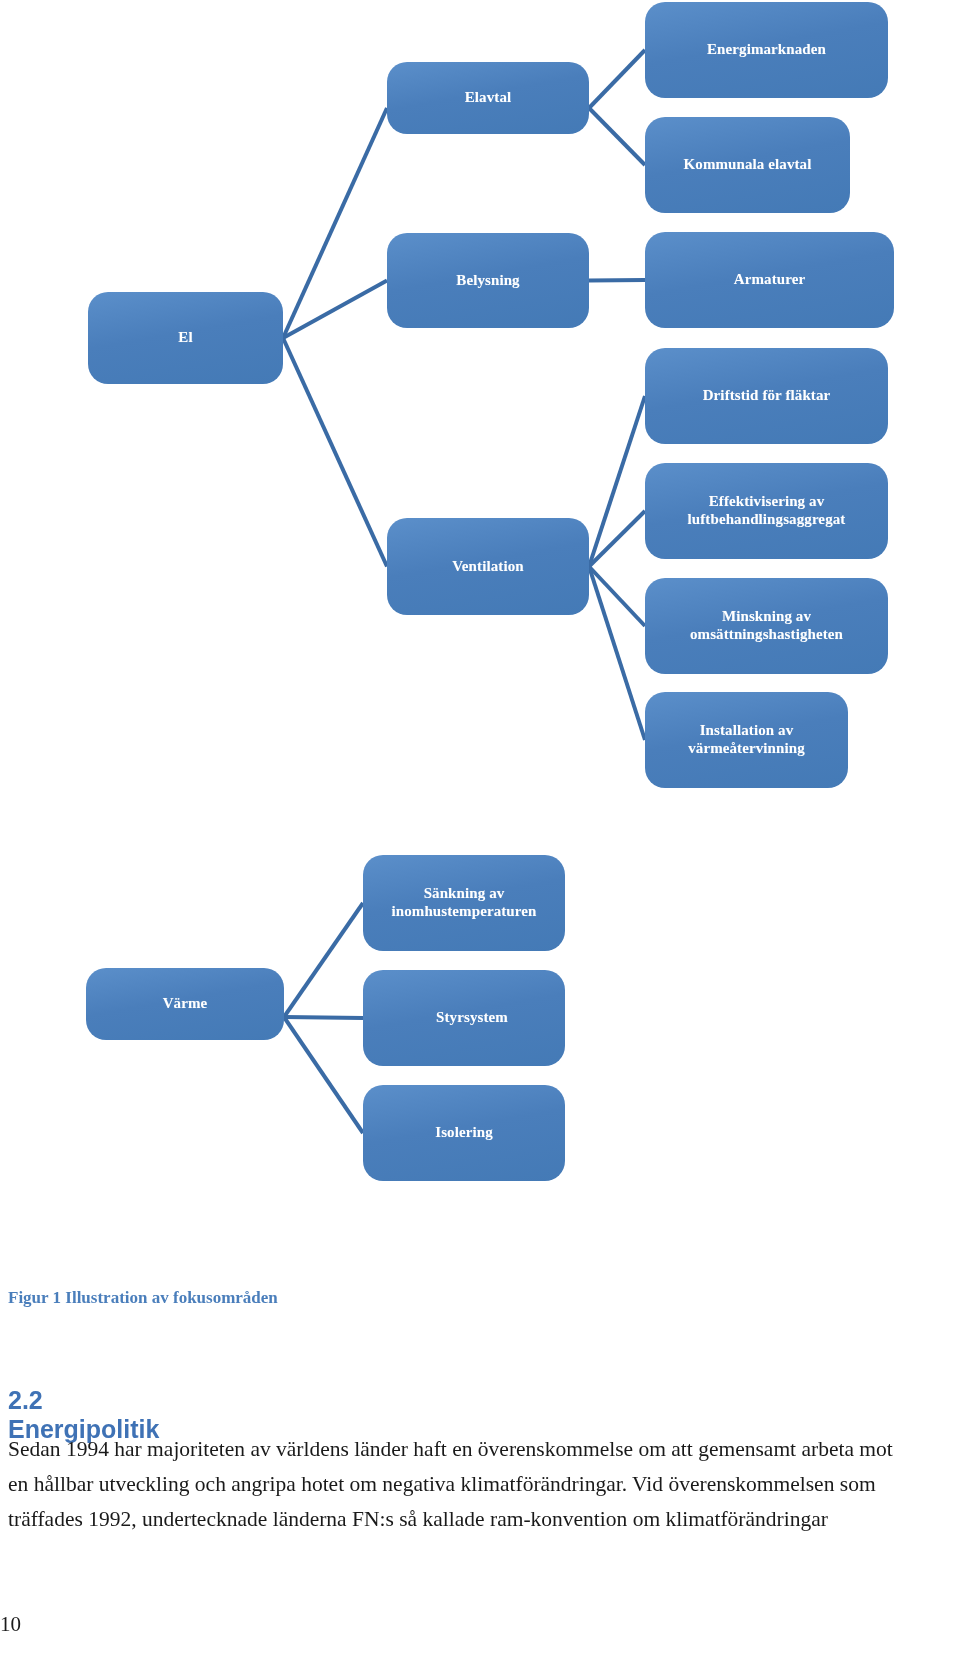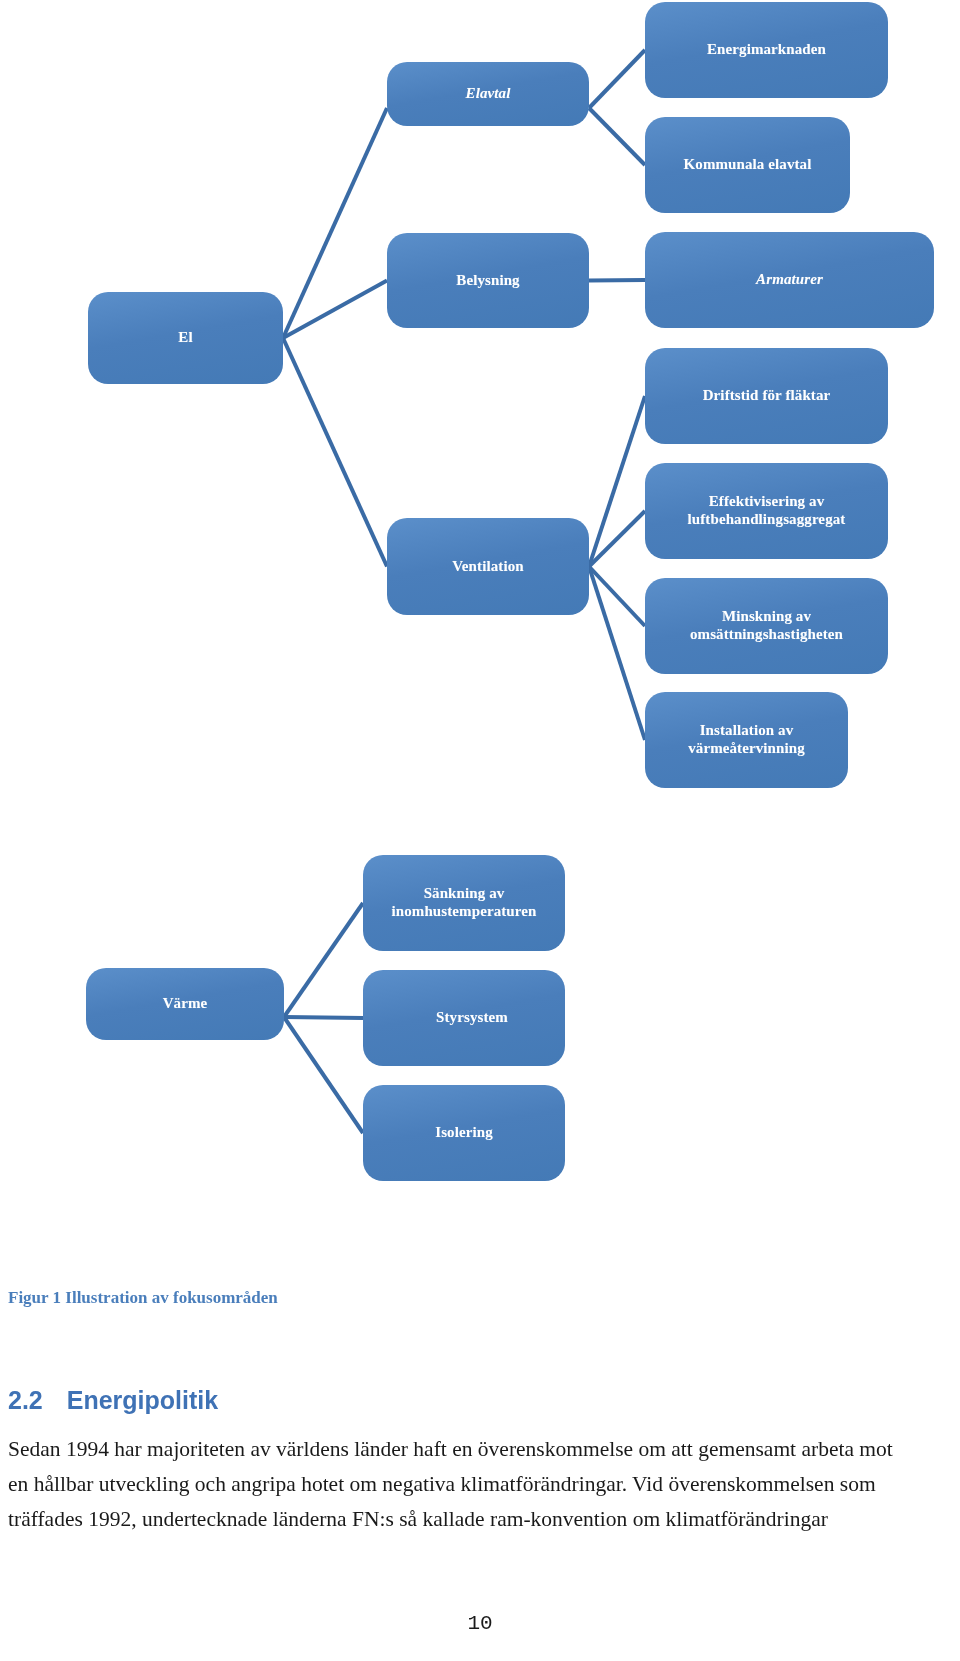--- a/index.html
+++ b/index.html
@@ -76,20 +76,21 @@
   #section-heading {
     position: absolute;
     left: 8px;
     top: 1386px;
     font-family: "Liberation Sans", "DejaVu Sans", sans-serif;
     font-weight: bold;
     font-size: 25px;
     color: #3f72b5;
     display: flex;
     align-items: baseline;
+    flex-direction: column;
   }
   #section-heading .num { margin-right: 24px; }
 
   
   #body-text {
     position: absolute;
     left: 8px;
     top: 1432px;
     width: 905px;
     font-family: "Liberation Serif", "DejaVu Serif", serif;
@@ -98,22 +99,22 @@
     color: #1a1a1a;
     text-align: left;
   }
 
   
   #page-number {
     position: absolute;
     left: 0;
     top: 1612px;
     width: 960px;
-    text-align: center;
-    font-family: Liberation Mono, monospace;
+    text-align: left;
+    font-family: Liberation Serif, serif;
     font-size: 21px;
     color: #1a1a1a;
   }
 </style>
 </head>
 <body>
 
 <div id="page">
 
   <div id="diagram">
@@ -129,33 +130,33 @@
         <line x1="589" y1="566.5" x2="645" y2="626" stroke="#3a6ba5" stroke-width="4" stroke-linecap="butt"></line>
         <line x1="589" y1="566.5" x2="645" y2="740" stroke="#3a6ba5" stroke-width="4" stroke-linecap="butt"></line>
         <line x1="284" y1="1017" x2="363" y2="903" stroke="#3a6ba5" stroke-width="4" stroke-linecap="butt"></line>
         <line x1="284" y1="1017" x2="363" y2="1018" stroke="#3a6ba5" stroke-width="4" stroke-linecap="butt"></line>
         <line x1="284" y1="1017" x2="363" y2="1133" stroke="#3a6ba5" stroke-width="4" stroke-linecap="butt"></line>
       </svg>
     <div id="node-layer">
         <div class="node" style="left: 88px; top: 292px; width: 195px; height: 92px;">
           <span class="label">El</span>
         </div>
-        <div class="node" style="left: 387px; top: 62px; width: 202px; height: 64px; font-style: italic;">
+        <div class="node" style="left: 387px; top: 62px; width: 202px; height: 72px;">
           <span class="label">Elavtal</span>
         </div>
         <div class="node" style="left: 645px; top: 2px; width: 243px; height: 96px;">
           <span class="label">Energimarknaden</span>
         </div>
         <div class="node" style="left: 645px; top: 117px; width: 205px; height: 96px;">
           <span class="label">Kommunala elavtal</span>
         </div>
         <div class="node" style="left: 387px; top: 233px; width: 202px; height: 95px;">
           <span class="label">Belysning</span>
         </div>
-        <div class="node" style="left: 645px; top: 232px; width: 289px; height: 96px; font-style: italic;">
+        <div class="node" style="left: 645px; top: 232px; width: 249px; height: 96px;">
           <span class="label">Armaturer</span>
         </div>
         <div class="node" style="left: 387px; top: 518px; width: 202px; height: 97px;">
           <span class="label">Ventilation</span>
         </div>
         <div class="node" style="left: 645px; top: 348px; width: 243px; height: 96px;">
           <span class="label">Driftstid för fläktar</span>
         </div>
         <div class="node" style="left: 645px; top: 463px; width: 243px; height: 96px;">
           <span class="label">Effektivisering av luftbehandlingsaggregat</span>

